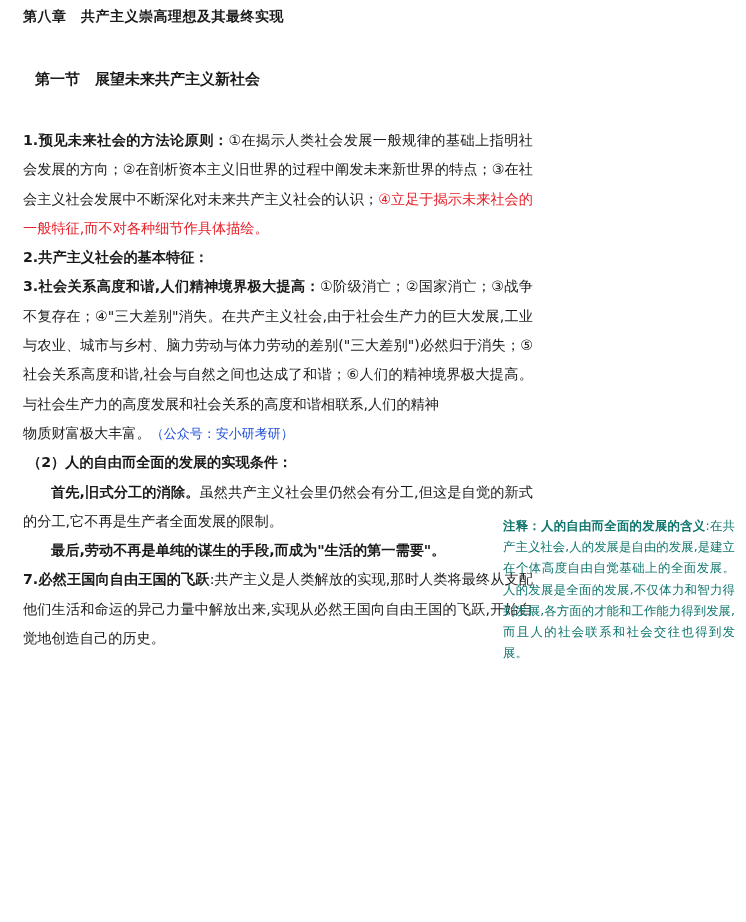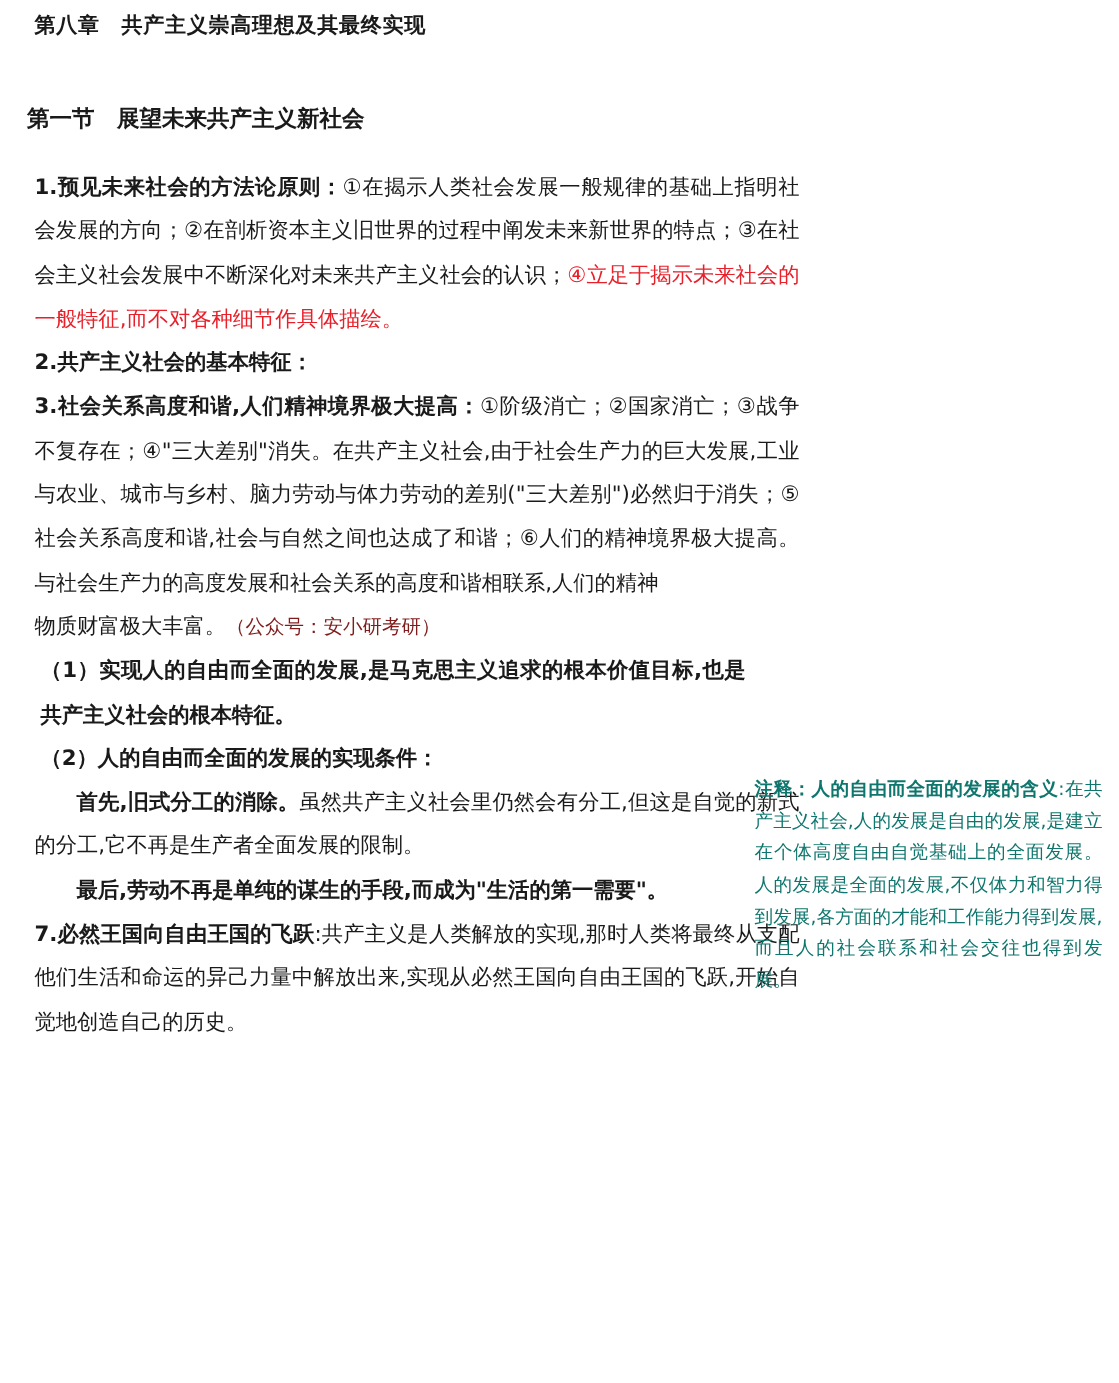--- a/index.html
+++ b/index.html
@@ -7,54 +7,53 @@
     width: 746px; height: 922px; position: relative; overflow: hidden;
     font-family: "DejaVu Sans", "Liberation Sans", sans-serif;
     color: #1a1a1a;
   }
   .h1 {
     position: absolute; left: 23px; top: 8px;
     font-size: 14px; font-weight: bold; letter-spacing: 0.5px;
     white-space: pre;
   }
   .h2 {
-    position: absolute; left: 18px; top: 70px;
+    position: absolute; left: 35px; top: 70px;
     font-size: 15px; font-weight: bold; white-space: pre;
   }
   .main {
-    position: absolute; left: 23px; top: 111px; width: 510px;
+    position: absolute; left: 23px; top: 126px; width: 510px;
     font-size: 14.2px; line-height: 29.3px;
   }
   .main p { margin: 0; text-align: justify; text-align-last: left; }
   .b { font-weight: bold; }
   .red { color: #e8202a; }
   .ind1 { padding-left: 4px; }
   .ind2 { text-indent: 28px; }
-  .note-src { font-family: Liberation Mono, monospace; font-size: 13px; color: #7f1d1d; }
+  .note-src { font-family: Liberation Serif, serif; font-size: 13px; color: #1d4ed8; }
   .sidenote {
     position: absolute; left: 503px; top: 515px; width: 232px;
     font-size: 12.4px; line-height: 21.2px; color: #0f766e;
     text-align: justify;
   }
 </style>
 </head>
 <body>
 
 <div class="h1">第八章　共产主义崇高理想及其最终实现</div>
 <div class="h2">第一节　展望未来共产主义新社会</div>
 
 <div class="main">
   <p>
     <span class="b">1.预见未来社会的方法论原则：</span><span>①在揭示人类社会发展一般规律的基础上指明社会发展的方向；②在剖析资本主义旧世界的过程中阐发未来新世界的特点；③在社会主义社会发展中不断深化对未来共产主义社会的认识；</span><span class="red">④立足于揭示未来社会的一般特征,而不对各种细节作具体描绘。</span>
   </p>
   <p class="b">2.共产主义社会的基本特征：</p>
   <p>
     <span class="b">3.社会关系高度和谐,人们精神境界极大提高：</span><span>①阶级消亡；②国家消亡；③战争不复存在；④"三大差别"消失。在共产主义社会,由于社会生产力的巨大发展,工业与农业、城市与乡村、脑力劳动与体力劳动的差别("三大差别")必然归于消失；⑤社会关系高度和谐,社会与自然之间也达成了和谐；⑥人们的精神境界极大提高。与社会生产力的高度发展和社会关系的高度和谐相联系,人们的精神</span><br><span>物质财富极大丰富。</span><span class="note-src">（公众号：安小研考研）</span>
   </p>
-  <p class="b ind1" style="width:470px">（1）实现人的自由而全面的发展,是马克思主义追求的根本价值目标,也是共产主义社会的根本特征。</p>
   <p class="b ind1">（2）人的自由而全面的发展的实现条件：</p>
   <p class="ind2">
     <span class="b">首先,旧式分工的消除。</span><span>虽然共产主义社会里仍然会有分工,但这是自觉的新式的分工,它不再是生产者全面发展的限制。</span>
   </p>
   <p class="ind2 b">最后,劳动不再是单纯的谋生的手段,而成为"生活的第一需要"。</p>
   <p>
     <span class="b">7.必然王国向自由王国的飞跃</span><span>:共产主义是人类解放的实现,那时人类将最终从支配他们生活和命运的异己力量中解放出来,实现从必然王国向自由王国的飞跃,开始自觉地创造自己的历史。</span>
   </p>
 </div>
 

